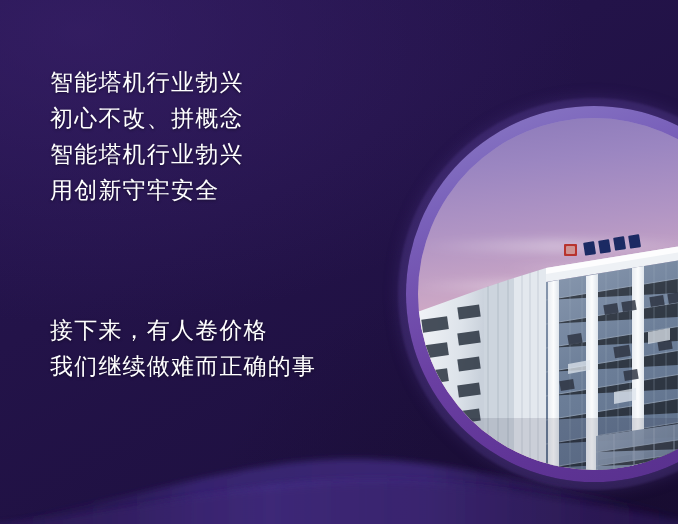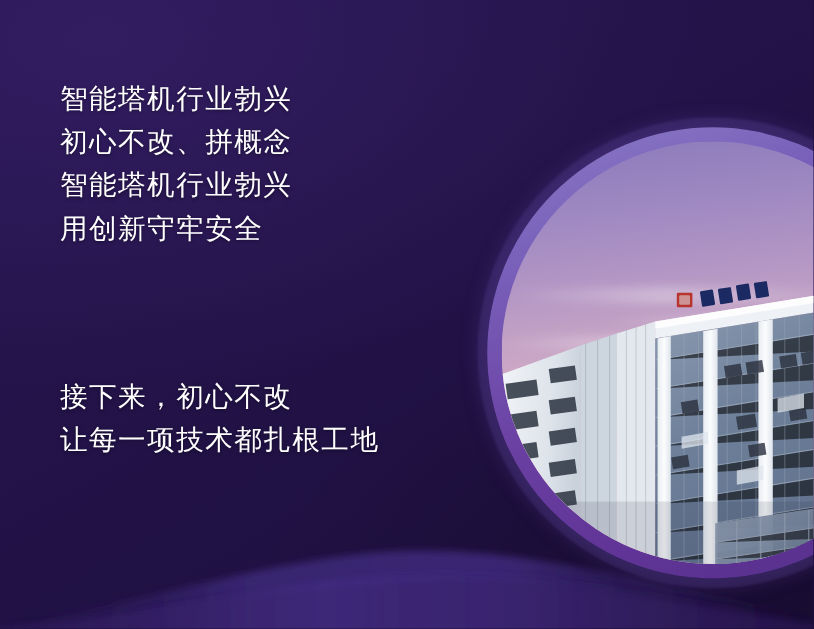--- a/index.html
+++ b/index.html
@@ -324,17 +324,17 @@
   </div>
 
   <div class="text-block block-a">
     <span class="text-line">智能塔机行业勃兴</span>
     <span class="text-line">初心不改、拼概念</span>
     <span class="text-line">智能塔机行业勃兴</span>
     <span class="text-line">用创新守牢安全</span>
   </div>
 
   <div class="text-block block-b">
-    <span class="text-line">接下来，初心不改</span>
-    <span class="text-line">让每一项技术都扎根工地</span>
+    <span class="text-line">接下来，有人卷价格</span>
+    <span class="text-line">我们继续做难而正确的事</span>
   </div>
 
 </div>
 
 </body></html>

